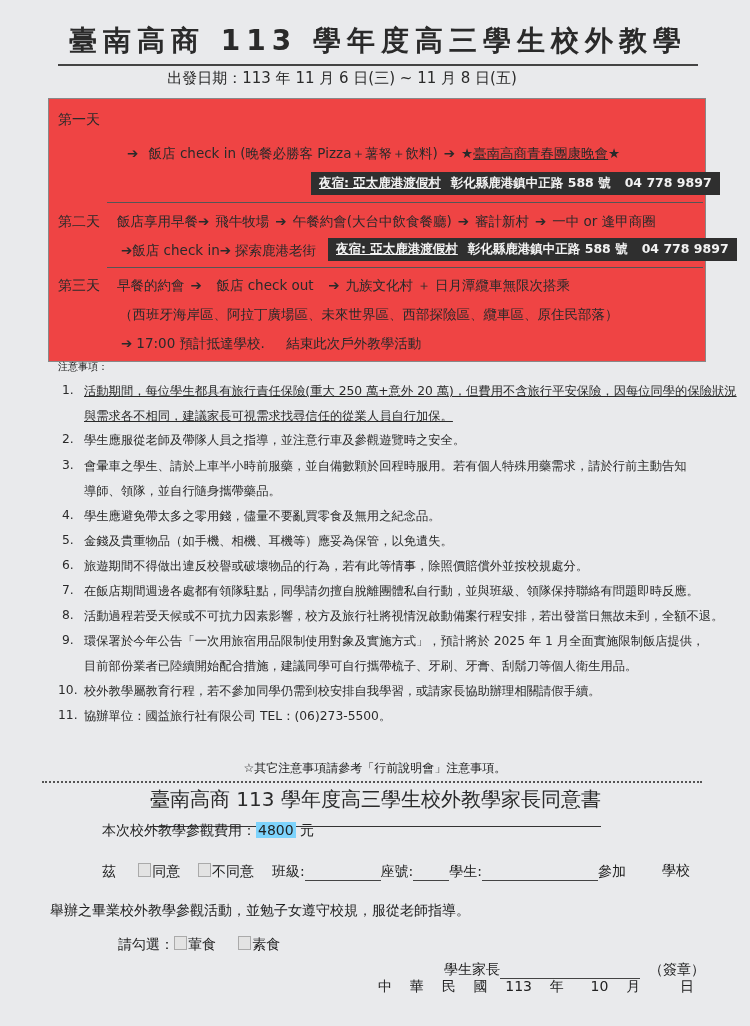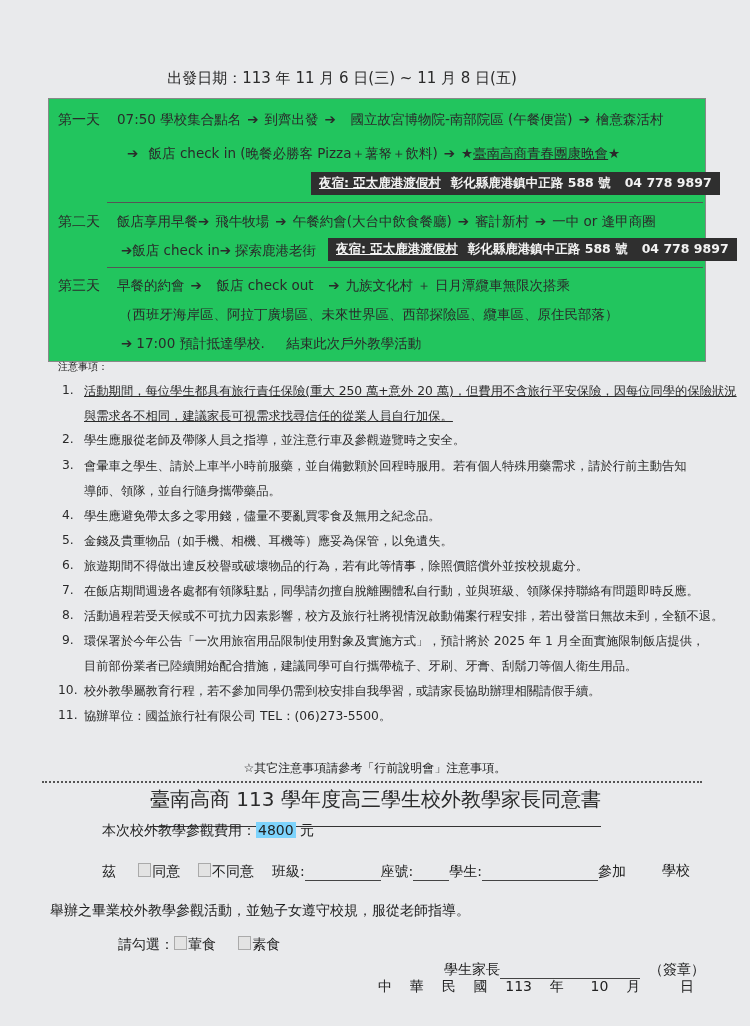--- a/index.html
+++ b/index.html
@@ -15,21 +15,21 @@
     position:absolute; left:58px; top:22px; width:640px;
     text-align:center; font-size:28px; letter-spacing:6px; font-weight:bold;
     color:#2a2a2a; border-bottom:2px solid #444; padding-bottom:4px;
   }
   .date {
     position:absolute; left:0; top:69px; width:684px; text-align:center;
     font-size:15px; color:#2a2a2a;
   }
   .itinerary {
     position:absolute; left:48px; top:98px; width:656px; height:262px;
-    border:1px solid #888; background:#22c55e;
+    border:1px solid #888; background:#ef4444;
   }
   .row-line { position:absolute; font-size:13.5px; white-space:nowrap; color:#2a2a2a; }
   .day-label { position:absolute; font-size:14px; color:#2a2a2a; }
   .arrow { font-weight:bold; margin:0 6px; }
   .hl { text-decoration:underline; }
   .lodging {
     position:absolute; background:#2f2f2f; color:#f2f2f2; font-size:12.5px;
     padding:3px 8px; white-space:nowrap; font-weight:bold;
   }
   .lodging .u { text-decoration:underline; margin-right:10px; }
@@ -53,28 +53,26 @@
     display:inline-block; width:11px; height:12px; border:1px solid #aaa;
     background:#e3e3e3; vertical-align:-1px; margin-right:1px;
   }
   .blank { display:inline-block; border-bottom:1px solid #444; vertical-align:bottom; }
 </style>
 </head>
 <body>
 
 <div class="page">
 
+  <div class="title">臺南高商 113 學年度高三學生校外教學</div>
   <div class="date">出發日期：113 年 11 月 6 日(三) ~ 11 月 8 日(五)</div>
 
   <div class="itinerary">
 
     <div class="day-label" style="left:9px;top:12px;">第一天</div>
-    <div class="row-line" style="left:68px;top:12px;">
-      <span>07:50 學校集合點名</span><span class="arrow">➔</span><span>到齊出發</span><span class="arrow">➔</span>&nbsp;&nbsp;<span>國立故宮博物院-南部院區 (午餐便當)</span><span class="arrow">➔</span><span>檜意森活村</span>
-    </div>
     <div class="row-line" style="left:72px;top:46px;">
       <span class="arrow">➔</span>&nbsp;<span>飯店 check in (晚餐必勝客 Pizza＋薯帑＋飲料)</span><span class="arrow">➔</span><span>★</span><span class="hl">臺南高商青春團康晚會</span><span>★</span>
     </div>
     <div class="lodging" style="left:262px;top:73px;">
       <span class="u">夜宿: 亞太鹿港渡假村</span><span class="addr">彰化縣鹿港鎮中正路 588 號</span><span>04 778 9897</span>
     </div>
     <div class="sep" style="top:103px;"></div>
 
     <div class="day-label" style="left:9px;top:114px;">第二天</div>
     <div class="row-line" style="left:72px;top:143px;">

